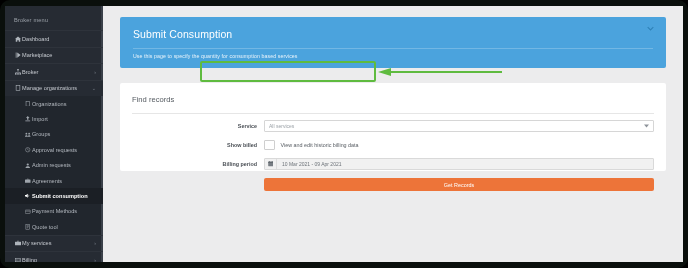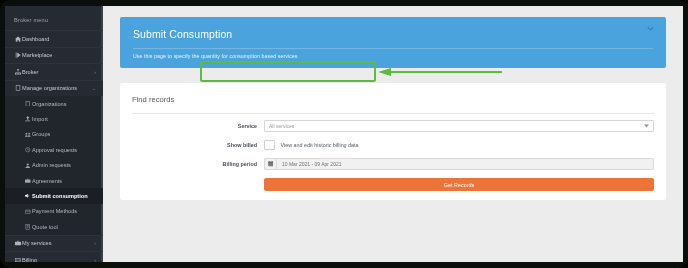--- a/index.html
+++ b/index.html
@@ -91,21 +91,21 @@
   .banner-sub{
     position:absolute;left:13px;top:36px;
     color:#eaf4fb;font-size:5.2px;letter-spacing:.1px;
   }
   .banner-chev{
     position:absolute;right:12px;top:9px;
     color:#2b78ae;
   }
 
   .card{
-    position:absolute;left:17px;top:77px;right:17px;height:117px;
+    position:absolute;left:17px;top:77px;right:17px;height:88px;
     background:#ffffff;
     border-radius:2px;
     padding-left:14px;
   }
   .card-title{
     position:absolute;left:12px;top:12px;
     color:#555b61;font-size:7.6px;
   }
   .card-rule{
     position:absolute;left:12px;right:12px;top:30px;height:1px;

